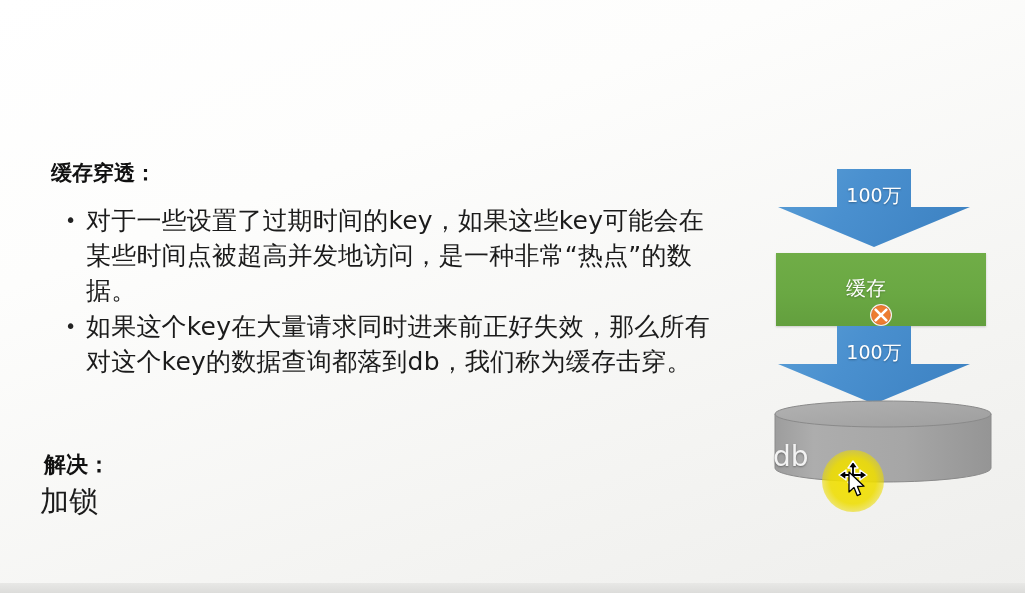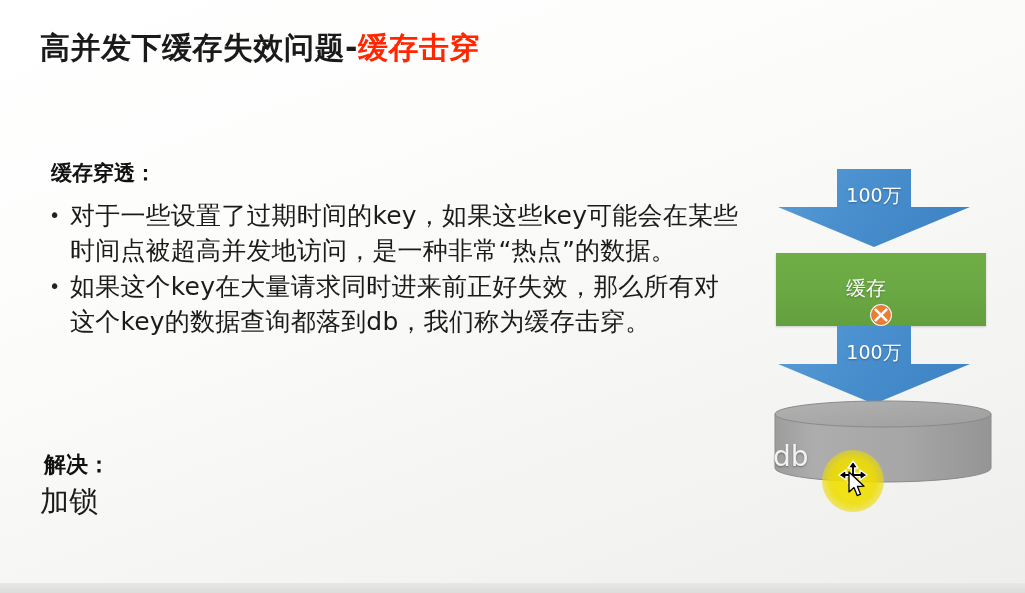--- a/index.html
+++ b/index.html
@@ -60,21 +60,21 @@
   .section-head {
     font-size: 21px;
     font-weight: bold;
     line-height: 28px;
     color: #111111;
     margin: 11px;
   }
 
   ul.bullets {
     list-style: none;
-    margin: 0;
+    margin: 16px;
     padding: 0;
   }
   ul.bullets > li {
     position: relative;
     padding-left: 30px;
     font-size: 25px;
     line-height: 35px;
     color: #1b1b1b;
     margin: 0 0 1px 0;
     letter-spacing: 0.2px;
@@ -218,23 +218,20 @@
     width: 20px;
     height: 28px;
     pointer-events: none;
   }
 </style>
 </head>
 <body>
 
 <div id="slide">
 
-  <div id="title">
-    <span>高并发下缓存失效问题-</span><span class="accent">缓存击穿</span>
-  </div>
 
   <div id="content">
     <p class="section-head">缓存穿透：</p>
     <ul class="bullets">
       <li>对于一些设置了过期时间的key，如果这些key可能会在某些时间点被超高并发地访问，是一种非常“热点”的数据。</li>
       <li>如果这个key在大量请求同时进来前正好失效，那么所有对这个key的数据查询都落到db，我们称为缓存击穿。</li>
     </ul>
   </div>
 
   <div id="solution-block">

